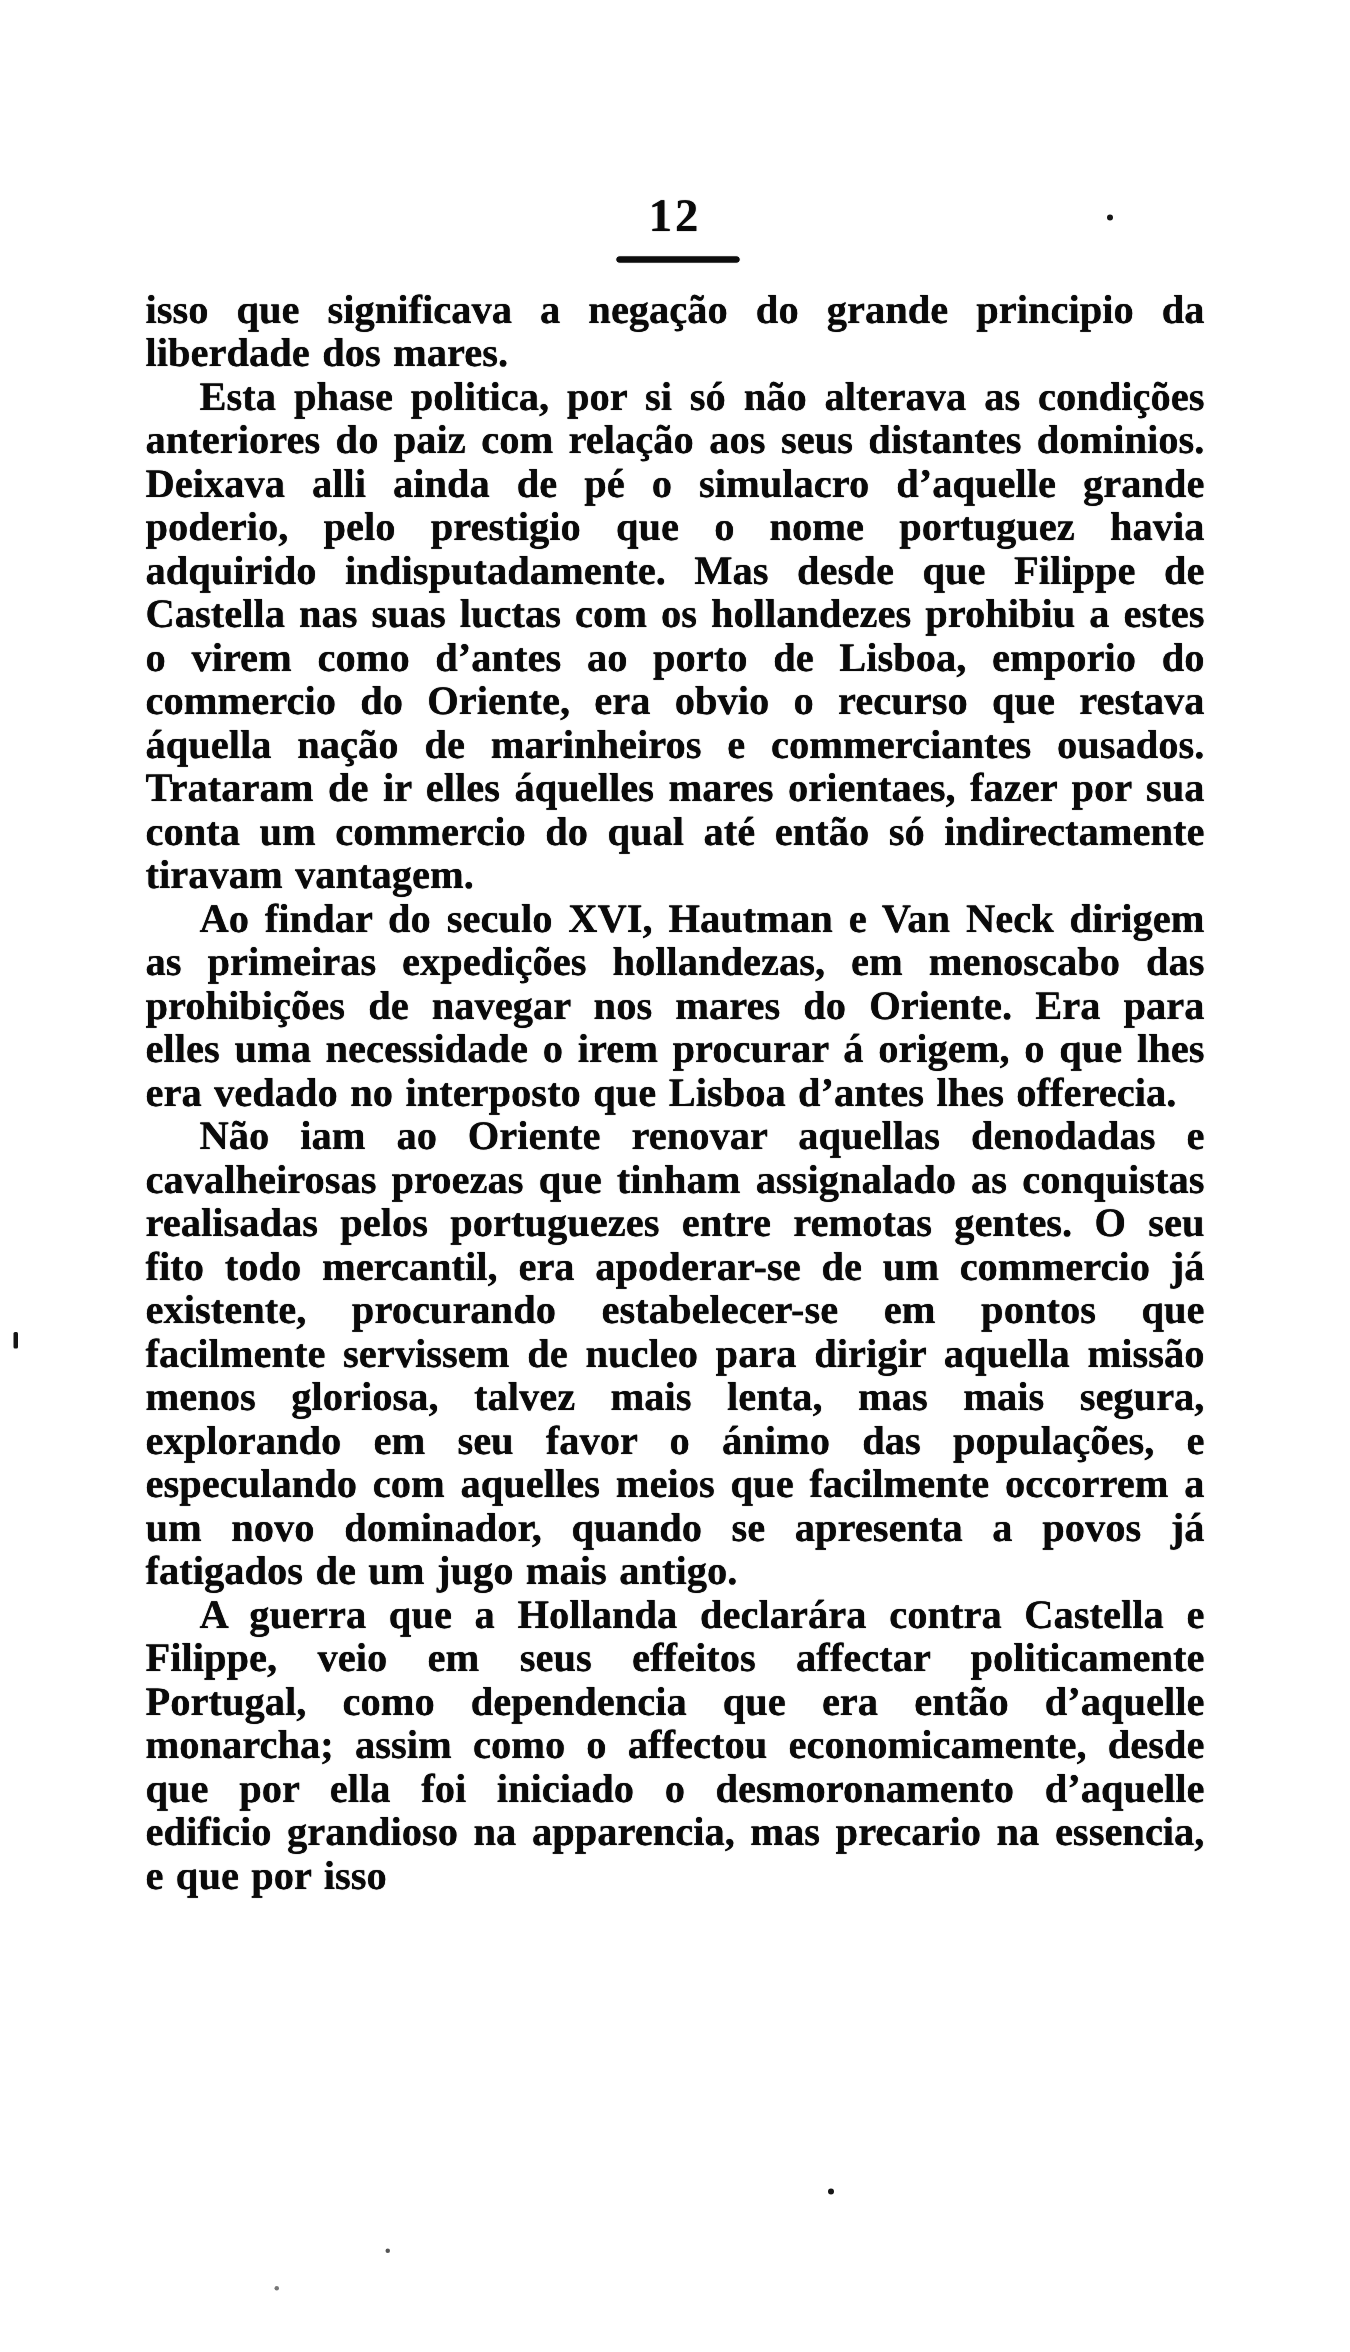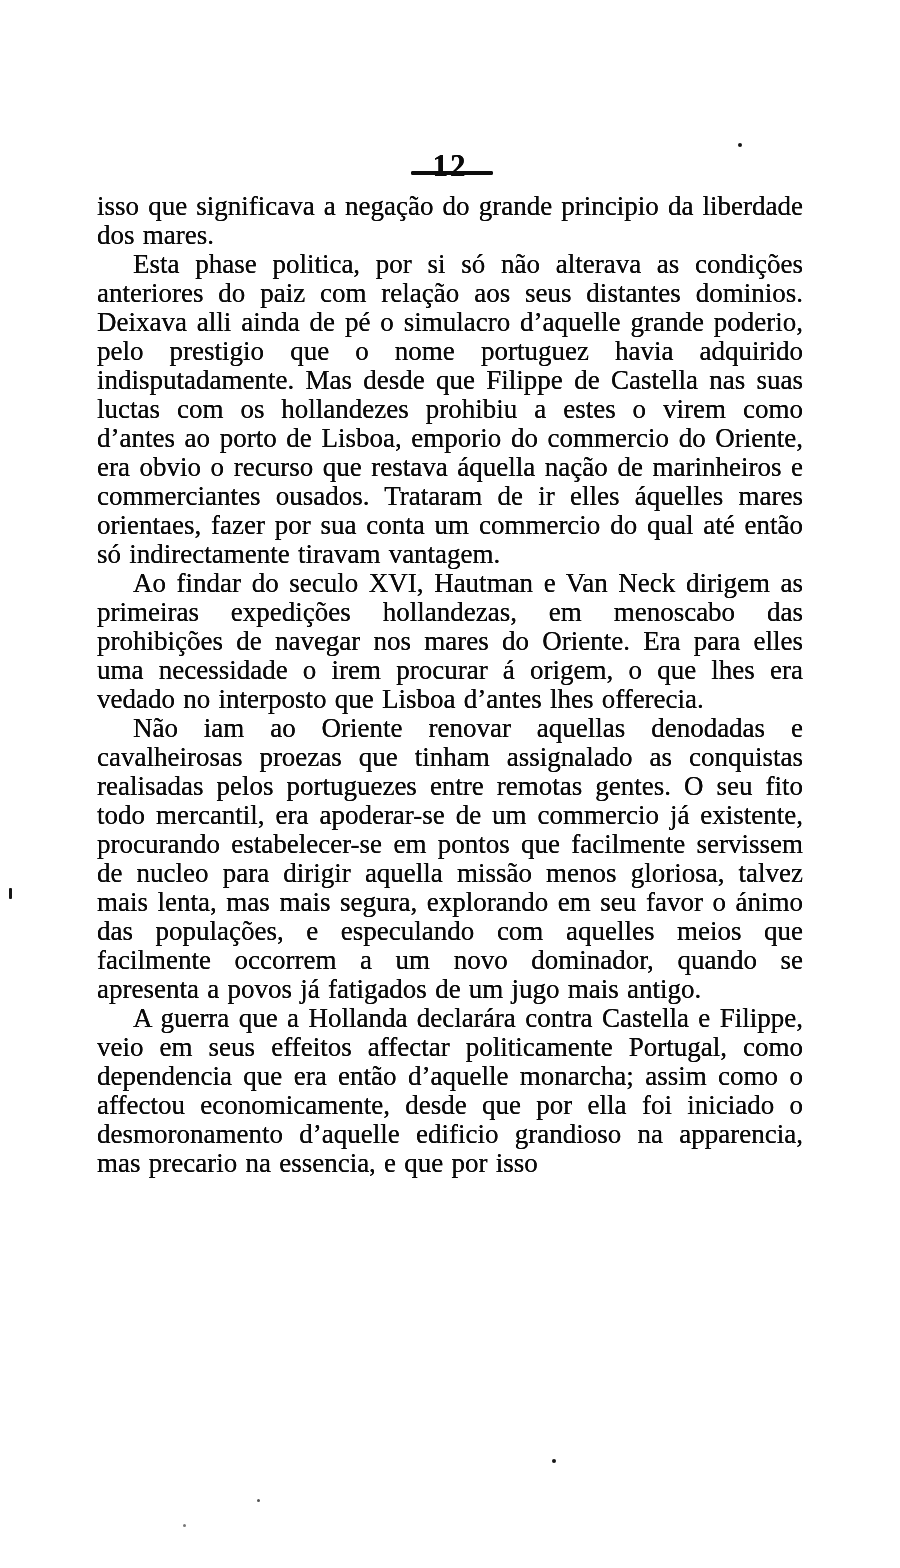--- a/index.html
+++ b/index.html
@@ -21,40 +21,39 @@
   .page-number {
     position: absolute;
     top: 126px;
     left: 0;
     width: 900px;
     text-align: center;
     font-size: 31px;
     font-weight: 700;
     letter-spacing: 2px;
     text-shadow: 0 0 0.6px #000;
-    margin-top: 22px;
   }
   .header-rule {
     position: absolute;
     top: 171px;
     left: 411px;
     width: 82px;
     height: 4px;
     background: #0d0d0d;
     border-radius: 2px;
     box-shadow: 0 0 0.5px #000;
   }
   .text-block {
     position: absolute;
     left: 97px;
     top: 192px;
     width: 706px;
     font-size: 27px;
     line-height: 29px;
-    font-weight: 400;
+    font-weight: 700;
     text-align: justify;
     text-justify: inter-word;
     word-spacing: 1.5px;
     hyphens: none;
     text-shadow: 0 0 0.55px #000;
   }
   .text-block p {
     margin: 0;
     padding: 0;
     text-indent: 36px;

